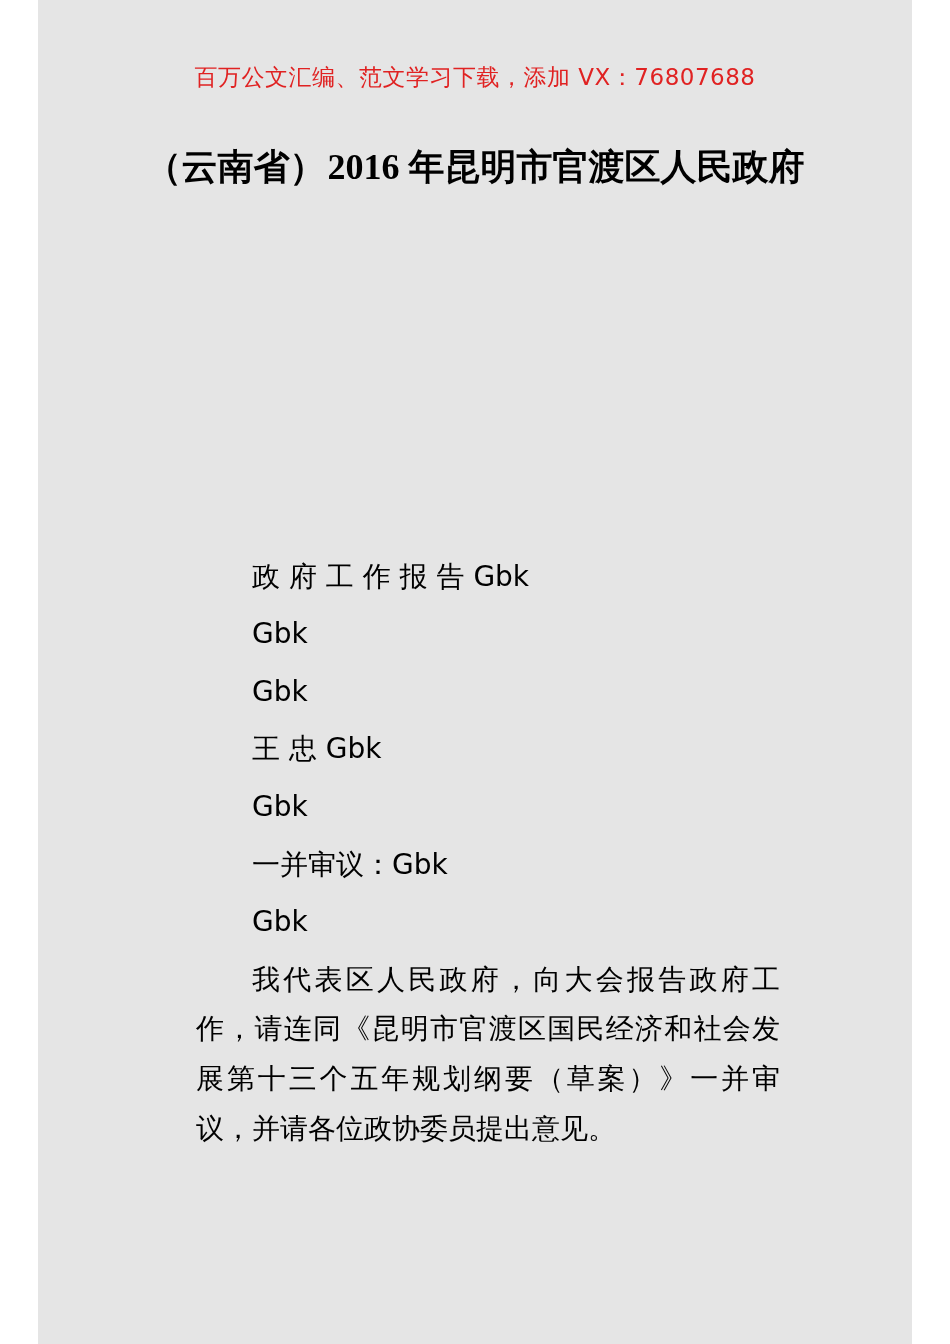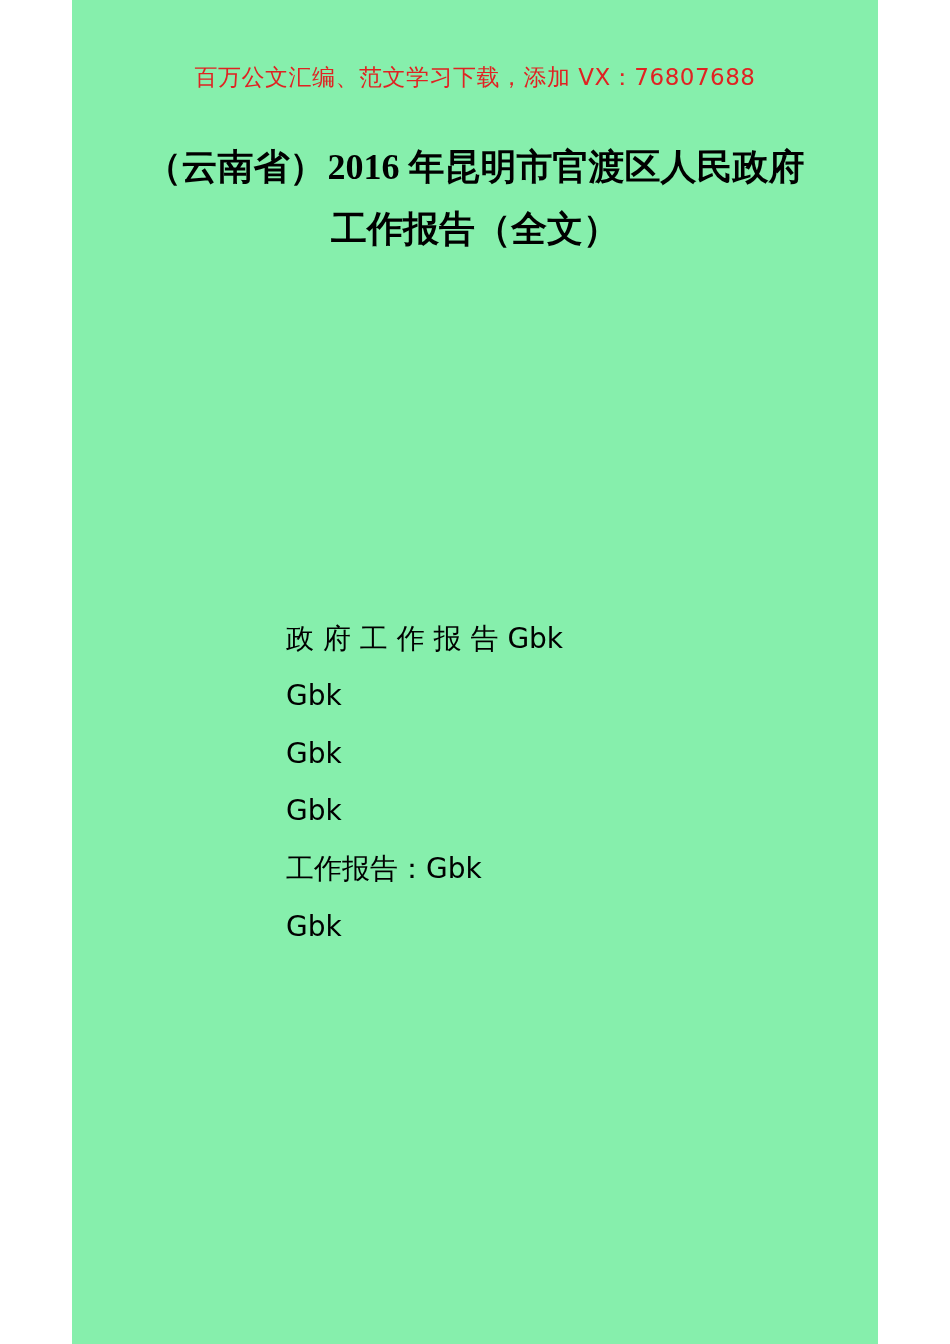--- a/index.html
+++ b/index.html
@@ -3,24 +3,24 @@
 <meta charset="utf-8">
 <style>
   html, body {
     margin: 0;
     padding: 0;
     background: #ffffff;
     font-family: "DejaVu Sans", sans-serif;
   }
   .page {
     position: relative;
-    width: 806px;
+    width: 874px;
     height: 1344px;
     margin: 0 auto;
-    background: #86efac;
+    background: #e5e5e5;
     box-sizing: border-box;
     overflow: hidden;
   }
   .promo-header {
     padding-top: 64px;
     text-align: center;
     font-size: 23px;
     line-height: 1.2;
     color: #e02222;
     letter-spacing: 0.5px;
@@ -62,27 +62,28 @@
 <body>
 
 <div class="page">
 
   <div class="promo-header" style="color: rgb(224, 34, 34);">
     <span>百万公文汇编、范文学习下载，添加 VX：76807688</span>
   </div>
 
   <h1 class="doc-title">
     <span class="t-line"><span>（云南省）</span><span class="year">2016</span><span>年昆明市官渡区人民政府</span></span>
-    <span class="t-line">工作报告（全文）</span>
   </h1>
 
   <div class="spacer"></div>
 
   <div class="doc-body">
     <p>政 府 工 作 报 告 Gbk</p>
     <p>Gbk</p>
     <p>Gbk</p>
+    <p>王 忠 Gbk</p>
     <p>Gbk</p>
-    <p>工作报告：Gbk</p>
+    <p>一并审议：Gbk</p>
     <p>Gbk</p>
+    <p>我代表区人民政府，向大会报告政府工作，请连同《昆明市官渡区国民经济和社会发展第十三个五年规划纲要（草案）》一并审议，并请各位政协委员提出意见。</p>
   </div>
 
 </div>
 
 </body></html>

